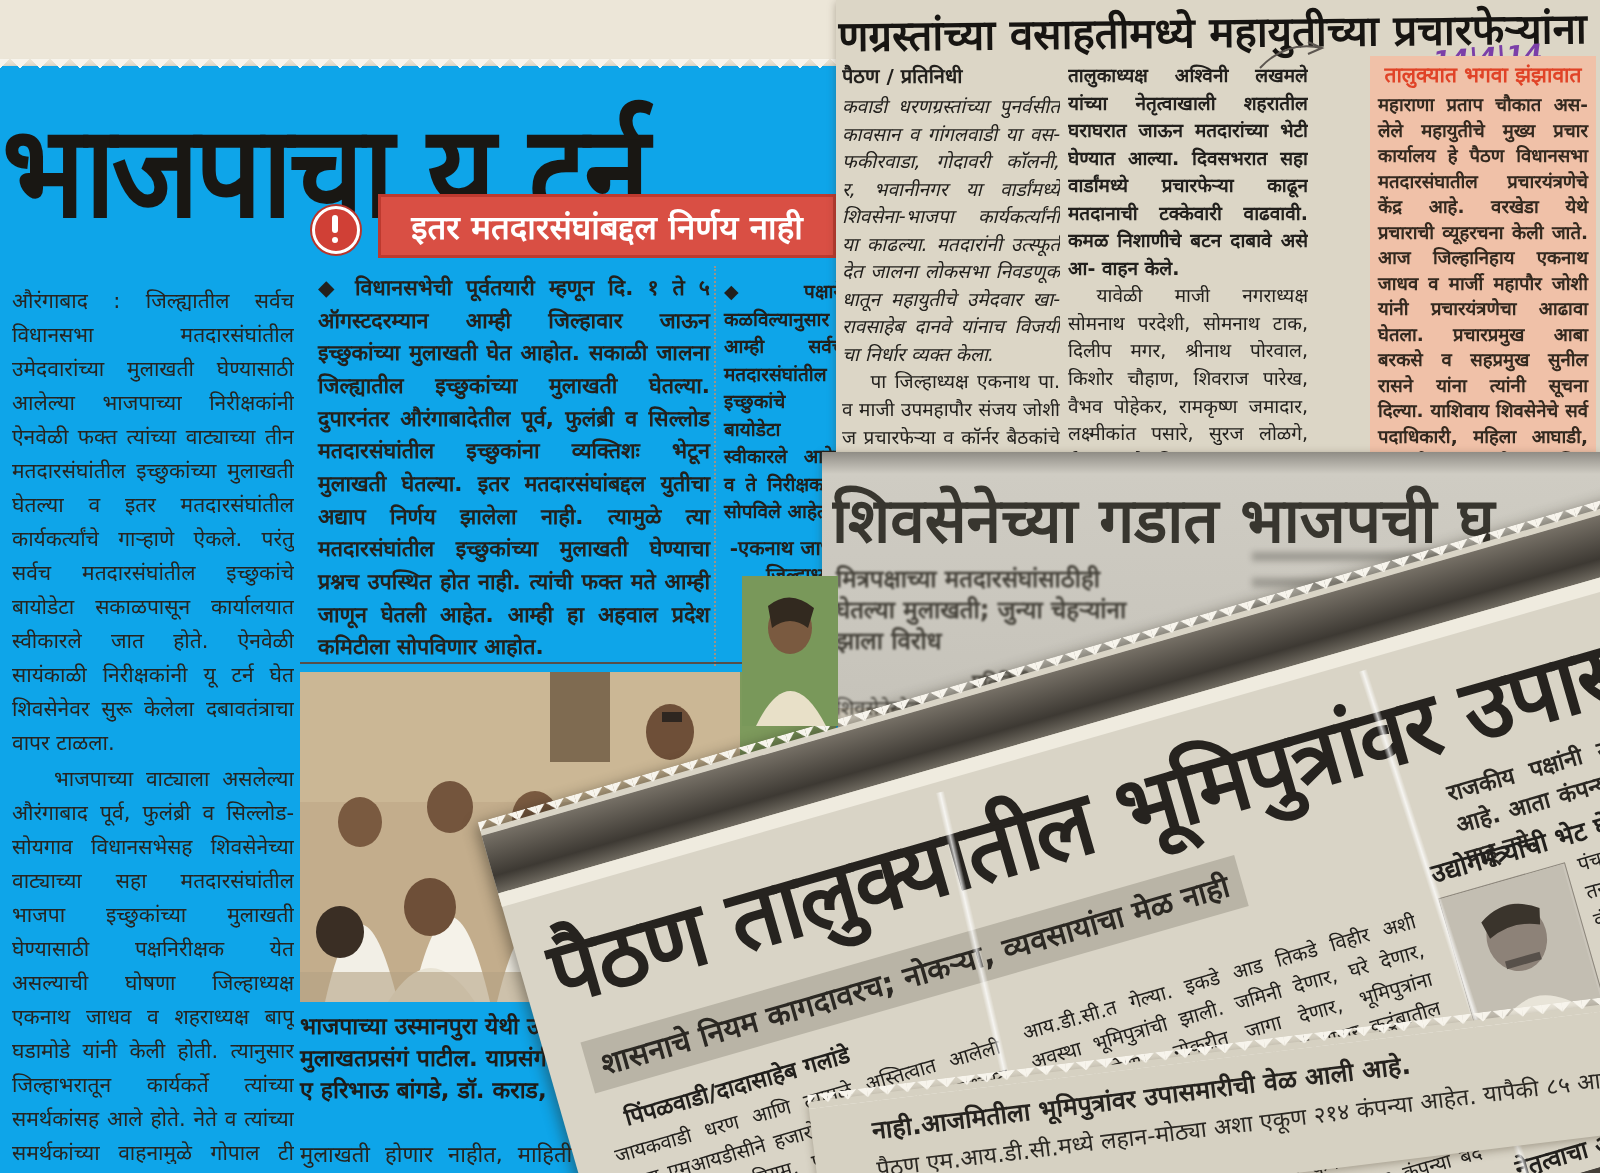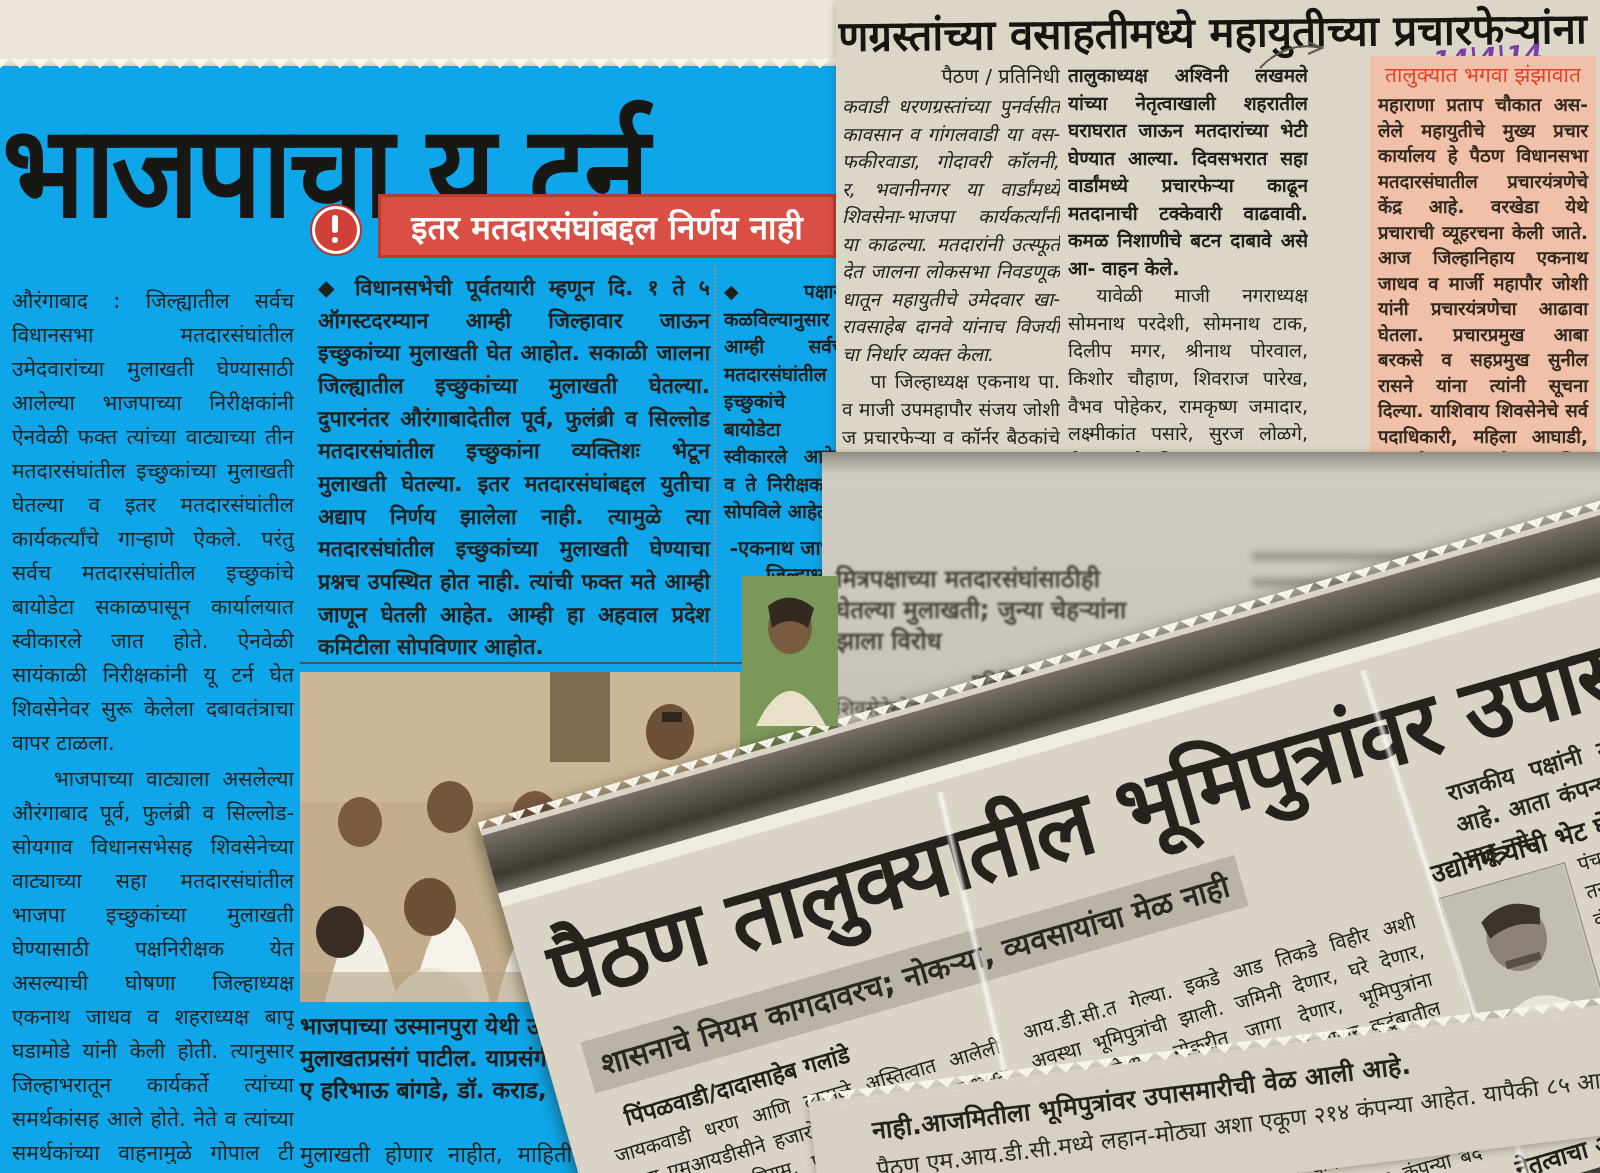--- a/index.html
+++ b/index.html
@@ -89,39 +89,41 @@
   <div class="abs" style="left:2px;top:2px;width:762px;font-size:42px;font-weight:800;white-space:nowrap;overflow:hidden;
               color:#171512;transform:rotate(-.6deg);">णग्रस्तांच्या वसाहतीमध्ये महायुतीच्या प्रचारफेऱ्यांना प्रतिसाद</div>
 
   <div class="abs" style="left:598px;top:40px;font-size:26px;font-style:italic;color:#7b3fa8;transform:rotate(-4deg);font-weight:600;">14|4|14 लोकपु</div>
 
   <svg class="abs" style="left:420px;top:38px;" width="70" height="34" viewBox="0 0 70 34">
     <path d="M4 30 Q30 2 66 10 M52 4 L66 10 L52 16" fill="none" stroke="#5c5650" stroke-width="2"></path>
   </svg>
 
   <div class="abs" style="left:6px;top:62px;width:218px;height:396px;overflow:hidden;">
-    <div style="text-align:right;font-weight:400;font-size:20px;">पैठण / प्रतिनिधी</div>
+    <div style="text-align:left;font-weight:700;font-size:20px;">पैठण / प्रतिनिधी</div>
     <div class="jz" style="font-size:19px;line-height:1.45;margin-top:4px;font-style:italic;">कवाडी धरणग्रस्तांच्या पुनर्वसीत कावसान व गांगलवाडी या वस- फकीरवाडा, गोदावरी कॉलनी, र, भवानीनगर या वार्डांमध्ये शिवसेना-भाजपा कार्यकर्त्यांनी या काढल्या. मतदारांनी उत्स्फूर्त देत जालना लोकसभा निवडणूक धातून महायुतीचे उमेदवार खा- रावसाहेब दानवे यांनाच विजयी चा निर्धार व्यक्त केला.</div>
     <div class="jz" style="font-size:19px;line-height:1.45;text-indent:1.5em;">पा जिल्हाध्यक्ष एकनाथ पा. व माजी उपमहापौर संजय जोशी ज प्रचारफेऱ्या व कॉर्नर बैठकांचे न केले होते. त्यानुसार शहरप्रमुख वानोळे, भाजपा शहराध्यक्ष म शी, सरचिटणीस आबा बरकसे, नगरसेवक दत्तात्रय गोर्डे, तु-</div>
   </div>
 
   <div class="abs" style="left:232px;top:62px;width:240px;height:396px;overflow:hidden;">
     <div class="jz" style="font-size:19px;line-height:1.45;font-weight:bold;">तालुकाध्यक्ष अश्विनी लखमले यांच्या नेतृत्वाखाली शहरातील घराघरात जाऊन मतदारांच्या भेटी घेण्यात आल्या. दिवसभरात सहा वार्डांमध्ये प्रचारफेऱ्या काढून मतदानाची टक्केवारी वाढवावी. कमळ निशाणीचे बटन दाबावे असे आ- वाहन केले.</div>
     <div class="jz" style="font-size:19px;line-height:1.45;text-indent:1.5em;">
       <span>यावेळी माजी नगराध्यक्ष सोमनाथ परदेशी, सोमनाथ टाक, दिलीप मगर, श्रीनाथ पोरवाल, किशोर चौहाण, शिवराज पारेख, वैभव पोहेकर, रामकृष्ण जमादार, लक्ष्मीकांत पसारे, सुरज लोळगे, ईश्वर दगडे, विष्णू जगताप, संजय लांडगे, विलास वायाळ, शेखर शिंदे, </span>
     </div>
   </div>
 
   <div class="abs" style="left:534px;top:56px;width:226px;height:406px;background:#f0c1a8;padding:4px 8px;box-sizing:border-box;">
-    <div style="color:#e04327;font-weight:400;font-size:21px;text-align:center;">तालुक्यात भगवा झंझावात</div>
+    <div style="color:#e04327;font-weight:700;font-size:21px;text-align:center;">तालुक्यात भगवा झंझावात</div>
     <div class="jz" style="font-size:18.5px;line-height:1.38;font-weight:600;color:#33291f;margin-top:4px;">महाराणा प्रताप चौकात अस- लेले महायुतीचे मुख्य प्रचार कार्यालय हे पैठण विधानसभा मतदारसंघातील प्रचारयंत्रणेचे केंद्र आहे. वरखेडा येथे प्रचाराची व्यूहरचना केली जाते. आज जिल्हानिहाय एकनाथ जाधव व मार्जी महापौर जोशी यांनी प्रचारयंत्रणेचा आढावा घेतला. प्रचारप्रमुख आबा बरकसे व सहप्रमुख सुनील रासने यांना त्यांनी सूचना दिल्या. याशिवाय शिवसेनेचे सर्व पदाधिकारी, महिला आघाडी, व्यापारी आघाडी, दलित आघाडी, कामगार सेना, विद्यार्थी सेना व युवा सेना यांच्या स्वतंत्र प्रचार यंत्रणेने तालुक्यात भगवा झंझावात उभा केला आहे</div>
   </div>
 </div>
 
 <div class="clip" style="left:822px;top:452px;width:778px;height:256px;background:linear-gradient(180deg,#8f8c85 0,#cfccc3 22px,#c6c3ba 100%);">
+  <div class="abs" style="left:10px;top:24px;width:768px;font-size:62px;font-weight:800;white-space:nowrap;overflow:hidden;
+              color:#38362f;filter:blur(.7px);">शिवसेनेच्या गडात भाजपची घ</div>
   <div class="abs" style="left:14px;top:112px;width:320px;font-size:24px;font-weight:800;line-height:1.3;
               color:#45423a;filter:blur(.9px);">मित्रपक्षाच्या मतदारसंघांसाठीही घेतल्या मुलाखती; जुन्या चेहऱ्यांना झाला विरोध</div>
   <div class="abs" style="left:150px;top:216px;font-size:19px;font-weight:700;color:#4c4941;filter:blur(1.2px);">प्रतिनिधी | औरंगाबाद</div>
   <div class="abs blurLines" style="left:430px;top:100px;width:250px;height:120px;opacity:.75;"></div>
   <div class="abs" style="left:8px;top:242px;font-size:20px;color:#3f3c35;filter:blur(1px);">'शिवसेनेसोबतच</div>
 </div>
 
 <div class="abs" style="left:742px;top:576px;width:96px;height:150px;overflow:hidden;z-index:2;">
   <svg width="96" height="150" viewBox="0 0 96 150">
     <rect width="96" height="150" fill="#79985a"></rect>

